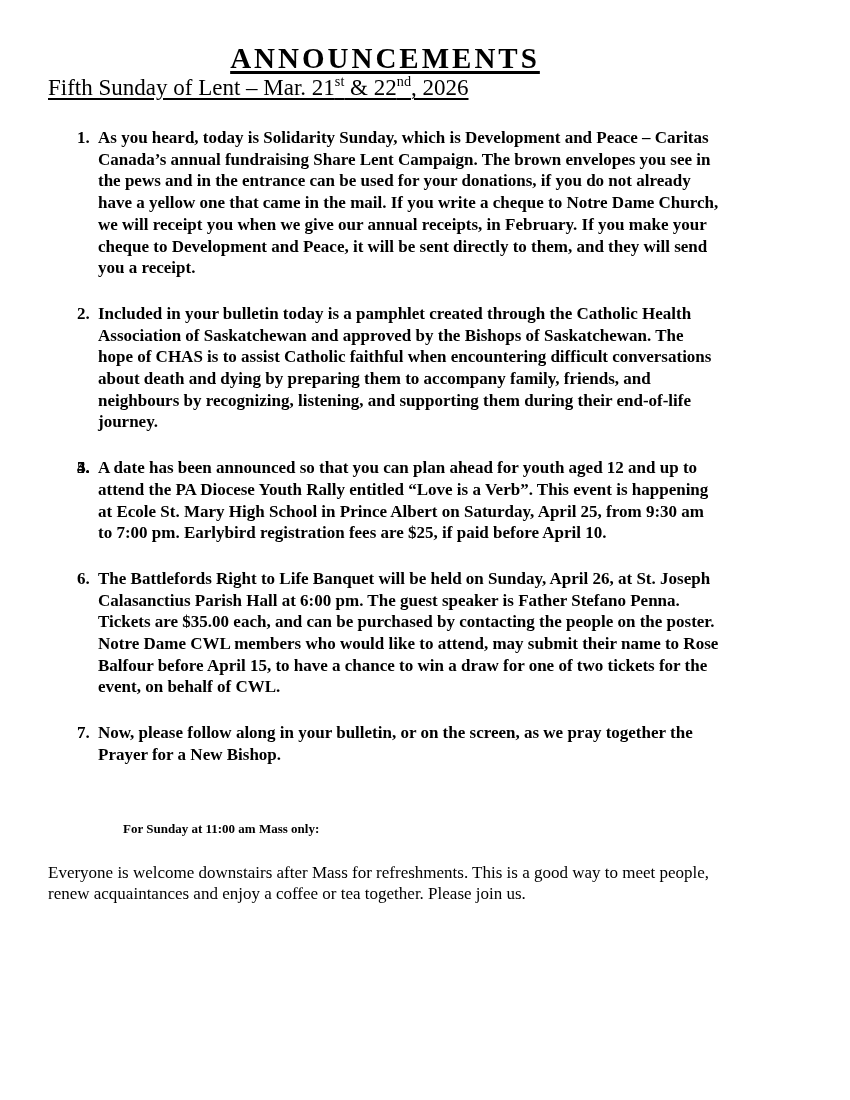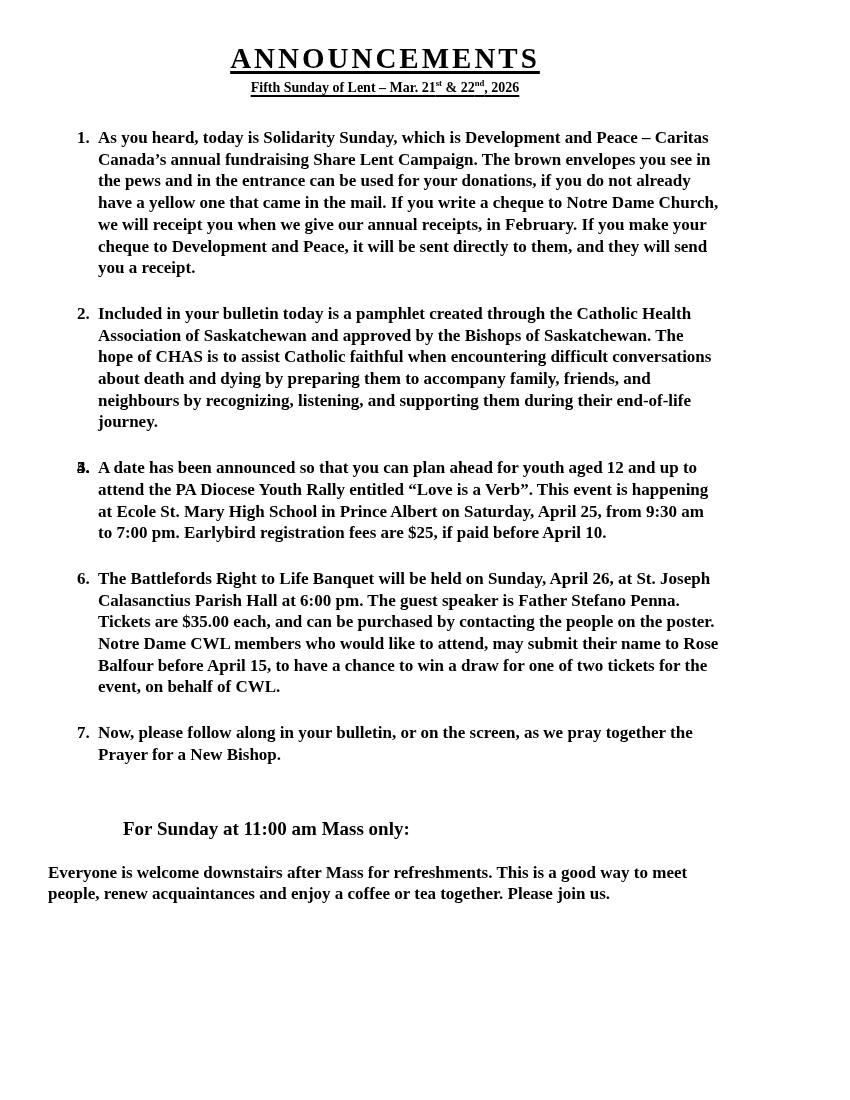--- a/index.html
+++ b/index.html
@@ -28,24 +28,23 @@
     line-height: 34px;
     font-weight: bold;
     letter-spacing: 3px;
     text-align: center;
     text-decoration: underline;
     text-decoration-thickness: 3px;
     text-underline-offset: 3px;
   }
   .subtitle {
     margin: 0;
-    font-size: 14px;
+    font-size: 23px;
     line-height: 26px;
-    font-weight: bold;
-    text-align: center;
+    font-weight: normal;
     text-decoration: underline;
     text-decoration-thickness: 2px;
     text-underline-offset: 3px;
   }
   .list {
     list-style: none;
     margin: 26px 0 0 0;
     padding: 0;
   }
   .item {
@@ -62,29 +61,29 @@
     left: 29px;
     top: 0;
   }
   sup {
     font-size: 0.62em;
     line-height: 0;
     vertical-align: super;
   }
   .mass-heading {
     margin: 52px 0 0 75px;
-    font-size: 19px;
+    font-size: 13px;
     line-height: 22px;
     font-weight: bold;
   }
   .welcome {
     margin: 22px 0 0 0;
     font-size: 17px;
     line-height: 21.7px;
-    font-weight: bold;
+    font-weight: normal;
   }
 </style>
 </head>
 <body>
 
 <div class="page">
   <h1 class="title">ANNOUNCEMENTS</h1>
   <h2 class="subtitle"><span>Fifth Sunday of Lent – Mar. 21</span><sup>st</sup><span> &amp; 22</span><sup>nd</sup><span>, 2026</span></h2>
 
   <ol class="list">

